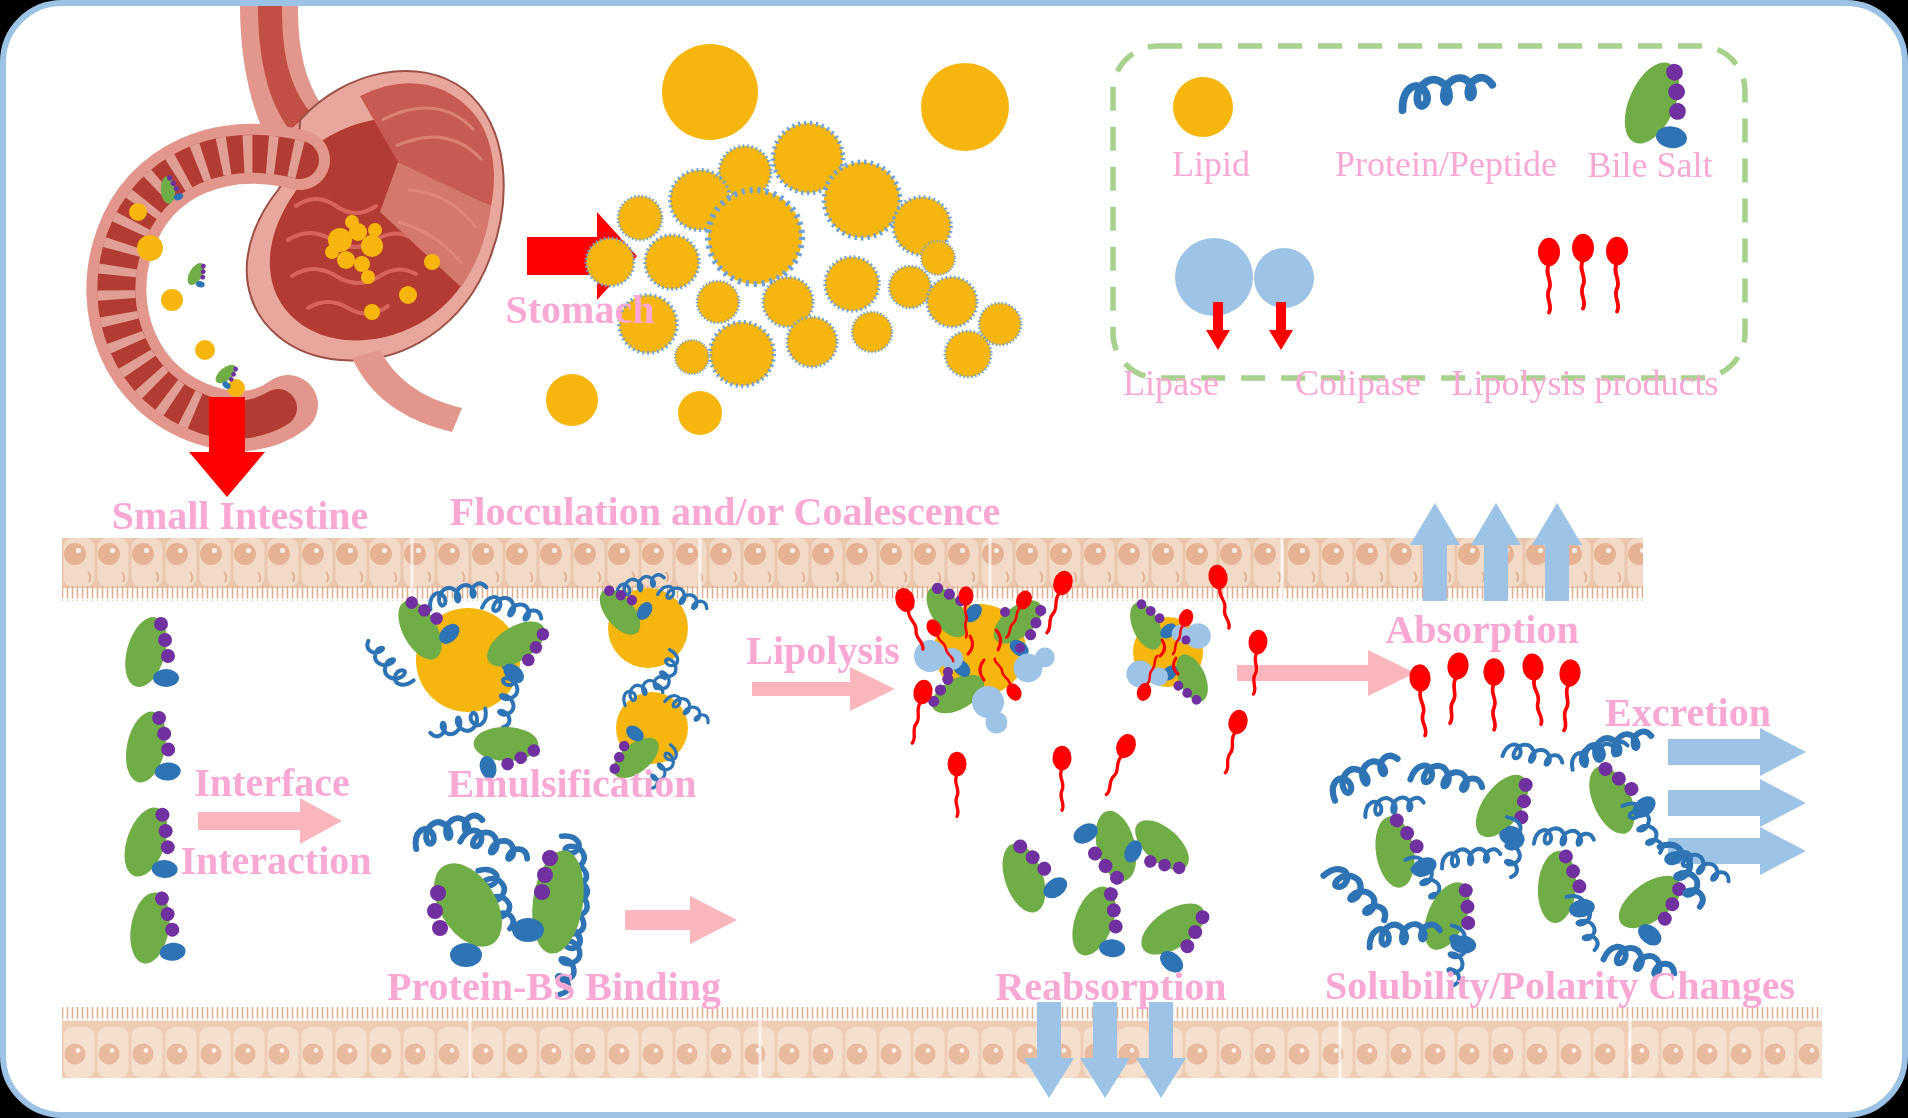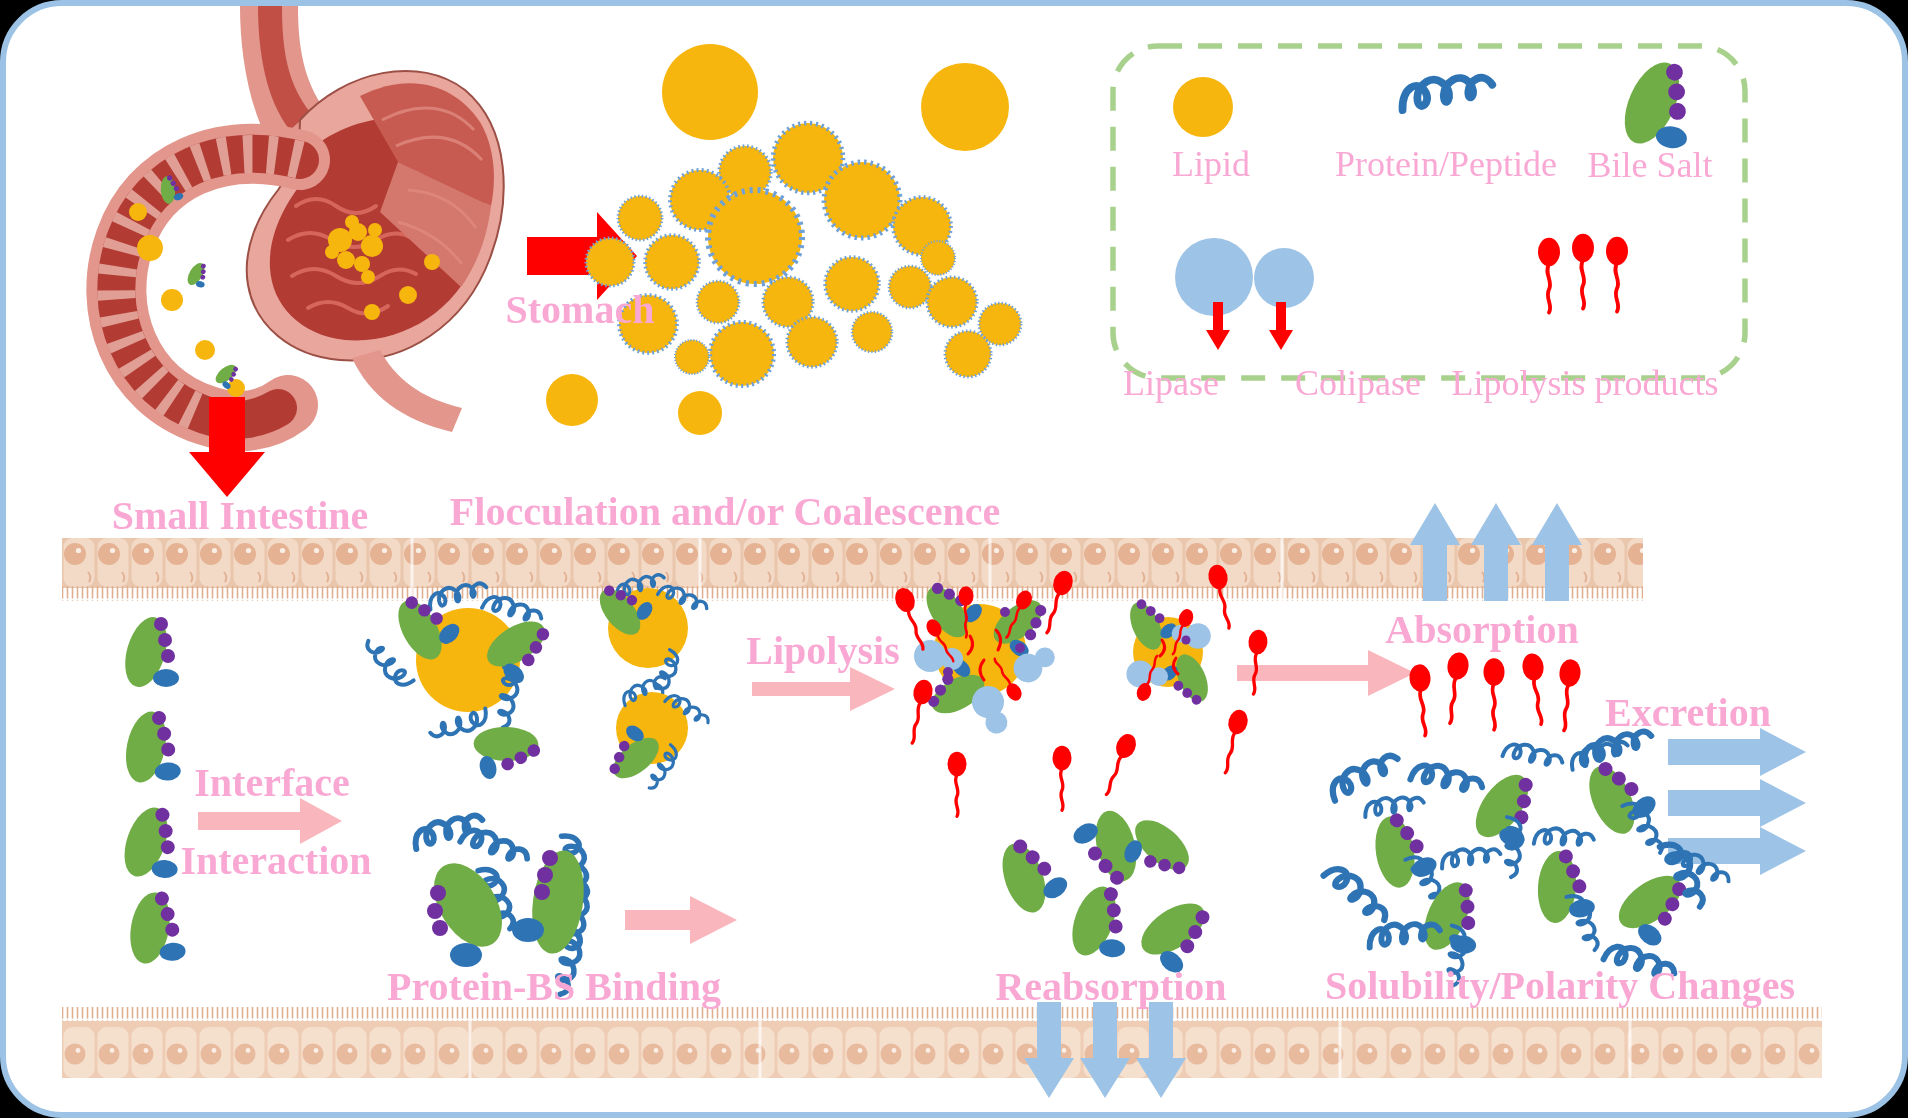--- a/index.html
+++ b/index.html
@@ -356,20 +356,21 @@
       <use href="#sq" class="sqk" transform="translate(1606,950) rotate(15) scale(1.2)"></use>
       <use href="#sq" class="sqk" transform="translate(1368,938) rotate(-10) scale(1.2)"></use>
     </g>
   </svg>
 
   <div class="lbl" style="left:580px;top:310px;">Stomach</div>
   <div class="lbl" style="left:240px;top:516px;">Small Intestine</div>
   <div class="lbl" style="left:725px;top:512px;">Flocculation and/or Coalescence</div>
   <div class="lbl" style="left:272px;top:783px;">Interface</div>
   <div class="lbl" style="left:276px;top:861px;">Interaction</div>
+  <div class="lbl" style="left:572px;top:784px;">Emulsification</div>
   <div class="lbl" style="left:823px;top:651px;">Lipolysis</div>
   <div class="lbl" style="left:1482px;top:630px;">Absorption</div>
   <div class="lbl" style="left:1688px;top:713px;text-align:center;">Excretion</div>
   <div class="lbl" style="left:518px;top:987px;margin-left:36px;">Protein-BS Binding</div>
   <div class="lbl" style="left:1560px;top:986px;">Solubility/Polarity Changes</div>
   <div class="lbl" style="left:1111px;top:987px;">Reabsorption</div>
 
   <div class="lbl legend" style="left:1211px;top:164px;">Lipid</div>
   <div class="lbl legend" style="left:1446px;top:164px;">Protein/Peptide</div>
   <div class="lbl legend" style="left:1650px;top:165px;">Bile Salt</div>

